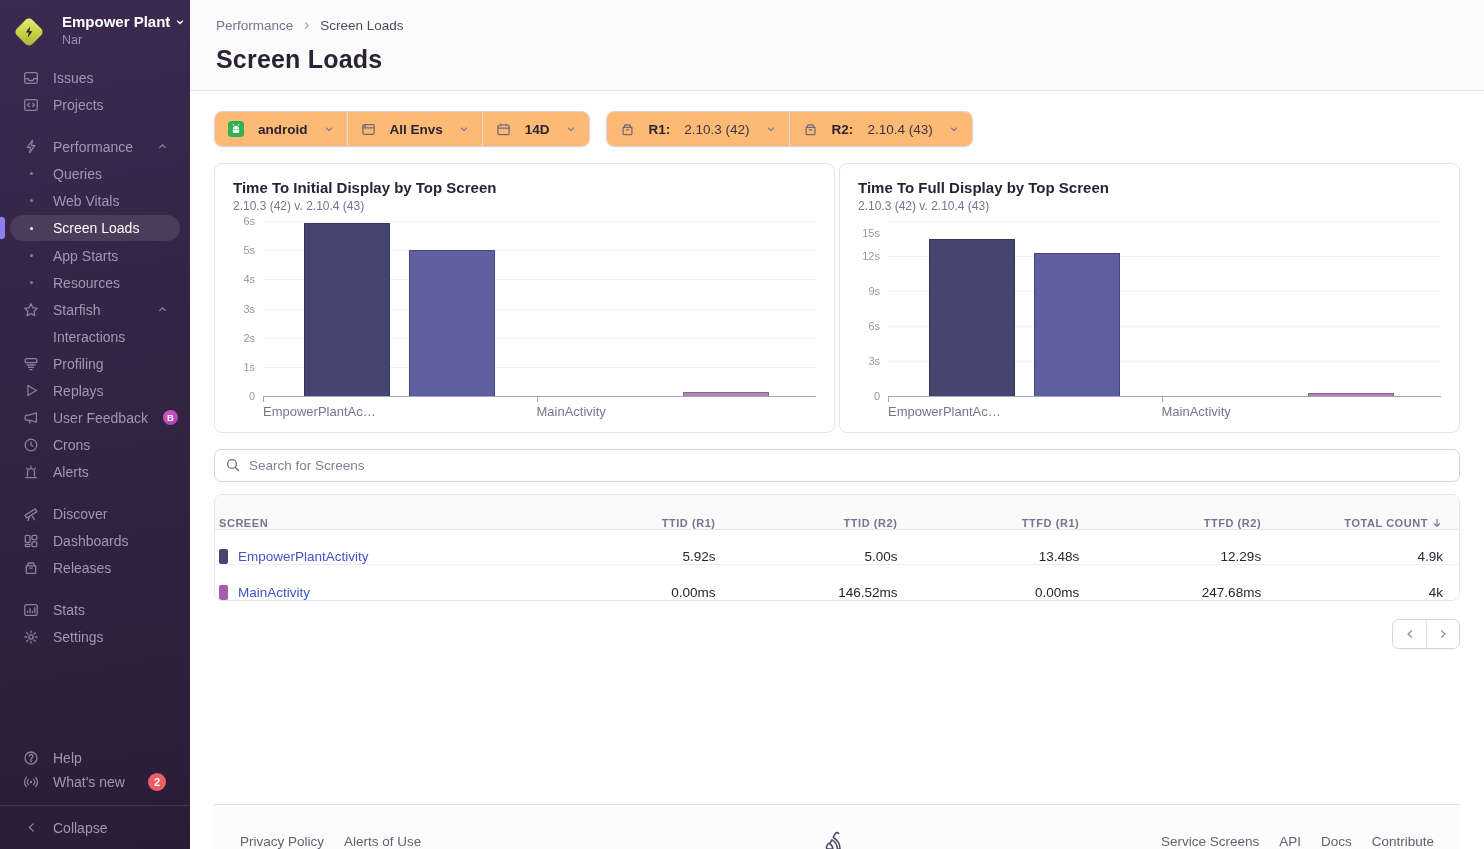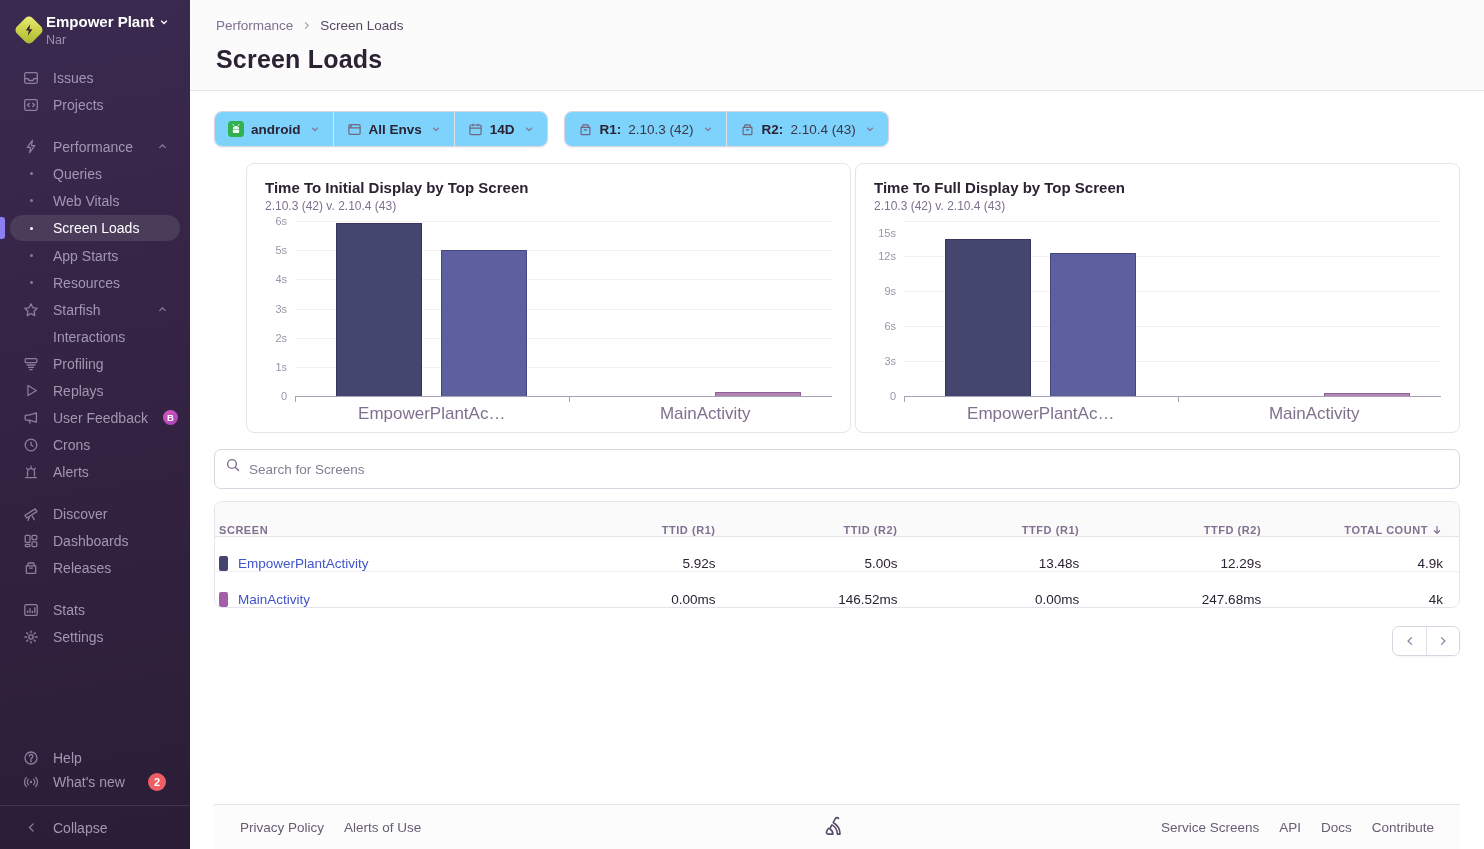--- a/index.html
+++ b/index.html
@@ -1,21 +1,21 @@
 <!DOCTYPE html>
 <html><head>
 <meta charset="utf-8">
 <style>
   * { margin:0; padding:0; box-sizing:border-box; }
   html,body { width:1484px; height:849px; overflow:hidden; }
   body { display:flex; font-family:"Liberation Sans", sans-serif; background:#fff; color:#2b2233; }
 
   
   .sidebar { width:190px; min-width:190px; height:100%; background:linear-gradient(170deg,#3b2a50 0%, #342343 45%, #2b1d36 100%); display:flex; flex-direction:column; color:#a297b2; font-size:14px; }
-  .org { display:flex; gap:2px; padding:13px 14px 10px 14px; align-items:flex-start; cursor:pointer; }
+  .org { display:flex; gap:18px; padding:13px 14px 10px 14px; align-items:center; cursor:pointer; }
   .org-logo { width:30px; height:30px; position:relative; flex:0 0 auto; margin-top:2px; }
   .org-logo .diamond { position:absolute; left:4px; top:4px; width:22px; height:22px; border-radius:5px; transform:rotate(45deg); background:linear-gradient(135deg,#eef07a 0%, #c8cf45 55%, #a8b534 100%); }
   .org-logo svg { position:absolute; left:7px; top:7px; }
   .org-meta { line-height:1.25; }
   .org-name { color:#fff; font-weight:700; font-size:15px; display:flex; align-items:center; gap:5px; white-space:nowrap; }
   .org-sub { color:#9c8fae; font-size:12.5px; margin-top:1px; }
 
   .nav { display:flex; flex-direction:column; margin-top:6px; flex:1; }
   .nav-gap { height:15px; }
   .nav-item { position:relative; display:flex; align-items:center; gap:13px; height:22px; margin:2.5px 10px; padding:0 0 0 12px; border-radius:16px; cursor:pointer; white-space:nowrap; }
@@ -38,45 +38,45 @@
   .breadcrumb { display:flex; align-items:center; gap:8px; font-size:13.5px; color:#80708f; }
   .breadcrumb .crumb-link { cursor:pointer; }
   .breadcrumb .crumb-current { color:#55485f; }
   .page-title { font-size:25px; font-weight:700; color:#2b2233; margin-top:12px; letter-spacing:0.2px; }
 
   .content { padding:20px 24px 0 24px; display:flex; flex-direction:column; flex:1; }
 
   
   .filter-row { display:flex; gap:16px; }
   .filter-group { display:flex; border:1px solid #d9d4e0; border-radius:8px; background:#fff; overflow:hidden; box-shadow:0 1px 2px rgba(43,34,51,0.05); }
-  .filter-btn { display:flex; align-items:center; gap:7px; padding:0 13px; height:34px; font-size:13.5px; font-weight:700; color:#2b2233; background:#7dd3fc; border:none; border-left:1px solid #e4e0e9; cursor:pointer; font-family:inherit; }
+  .filter-btn { display:flex; align-items:center; gap:14px; padding:0 13px; height:34px; font-size:13.5px; font-weight:700; color:#2b2233; background:#fdba74; border:none; border-left:1px solid #e4e0e9; cursor:pointer; font-family:inherit; }
   .filter-btn:first-child { border-left:none; }
   .filter-btn .val { font-weight:400; color:#3e3446; }
   .filter-btn .ficon { display:flex; color:#71667e; }
   .filter-btn .dd { display:flex; color:#857c93; margin-left:2px; }
 
   
-  .charts-row { display:flex; gap:4px; margin-top:16px;margin-left:32px; }
+  .charts-row { display:flex; gap:4px; margin-top:16px; }
   .chart-card { flex:1; border:1px solid #e6e4ea; border-radius:8px; padding:15px 18px 10px 18px; background:#fff; }
   .chart-title { font-size:15px; font-weight:700; color:#2b2233; }
   .chart-sub { font-size:12px; color:#80708f; margin-top:3px; }
   .chart-body { display:flex; margin-top:8px; }
   .ylabels { position:relative; width:30px; height:176px; flex:0 0 auto; }
   .ytick { position:absolute; right:8px; transform:translateY(-50%); font-size:11px; color:#9b94a8; }
   .chart-right { flex:1; min-width:0; }
   .plot { position:relative; height:176px; border-bottom:1px solid #a9a2b5; }
   .gridline { position:absolute; left:0; right:0; height:1px; background:#f2f1f5; }
   .bar { position:absolute; bottom:0; border:1px solid; border-bottom:none; border-radius:1px 1px 0 0; }
   .axis-tick { position:absolute; bottom:-6px; width:1px; height:5px; background:#aaa3b6; }
   .xlabels { position:relative; height:18px; margin-top:7px; }
-  .xtick { position:absolute; top:0; text-align:center; font-size:17px; color:#80708f; white-space:nowrap; overflow:hidden; }
+  .xtick { position:absolute; top:0; text-align:left; font-size:13px; color:#80708f; white-space:nowrap; overflow:hidden; }
 
   
   .search-row { margin-top:16px; position:relative; }
-  .search-input { width:100%; height:40px; border:1px solid #d9d4e0; border-radius:7px; padding:0 12px 0 34px; font-size:13.5px; font-family:inherit; color:#2b2233; background:#fff; outline:none; }
+  .search-input { width:100%; height:33px; border:1px solid #d9d4e0; border-radius:7px; padding:0 12px 0 34px; font-size:13.5px; font-family:inherit; color:#2b2233; background:#fff; outline:none; }
   .search-input::placeholder { color:#857d92; }
   .search-icon { position:absolute; left:11px; top:8px; color:#80708f; }
 
   
   .table { margin-top:12px; border:1px solid #e6e4ea; border-radius:8px; overflow:hidden; background:#fff; }
   .t-row { display:flex; align-items:flex-end; }
   .t-head { background:#fafafb; height:35px; border-bottom:1px solid #e6e4ea; }
   .t-head .t-cell { font-size:11px; font-weight:700; color:#80708f; letter-spacing:0.55px; text-transform:uppercase; cursor:pointer; }
   .t-cell { padding:0 16px; font-size:13.5px; }
   .c-screen { flex:2.1; display:flex; align-items:center; gap:10px; padding-left:4px; }
@@ -88,21 +88,21 @@
   .dashed-u { border-bottom:1px dashed #aca5b6; padding-bottom:1px; }
   .sort-wrap { display:inline-flex; align-items:center; gap:3px; justify-content:flex-end; }
 
   
   .pagination { display:flex; justify-content:flex-end; margin-top:18px; }
   .page-btn-group { display:flex; border:1px solid #d9d4e0; border-radius:7px; overflow:hidden; box-shadow:0 1px 2px rgba(43,34,51,0.04); }
   .page-btn { width:33px; height:28px; background:#fff; border:none; border-left:1px solid #e4e0e9; display:flex; align-items:center; justify-content:center; color:#9089a4; cursor:pointer; }
   .page-btn:first-child { border-left:none; }
 
   
-  .footer { margin-top:auto; border-top:1px solid #e6e4ea; background:#fcfcfd; padding:0 26px; height:45px; display:flex; align-items:center; font-size:13.5px; color:#665d73; }
+  .footer { margin-top:auto; border-top:1px solid #e6e4ea; background:#fcfcfd; padding:0 26px; height:45px; display:flex; align-items:flex-end; font-size:13.5px; color:#665d73; }
   .f-left { display:flex; gap:20px; }
   .f-right { display:flex; gap:20px; margin-left:auto; }
   .f-link { cursor:pointer; }
   .f-logo { position:absolute; left:50%; transform:translateX(-50%); display:flex; }
   .footer-inner { position:relative; display:flex; width:100%; align-items:center; }
 </style>
 </head>
 <body>
 
 <div class="sidebar">

